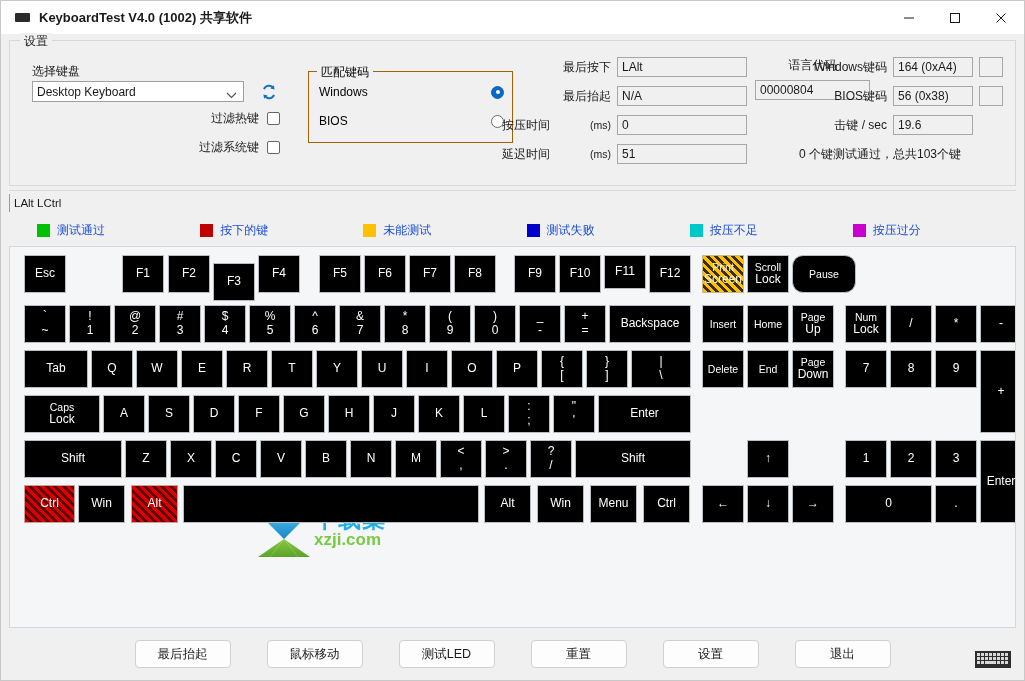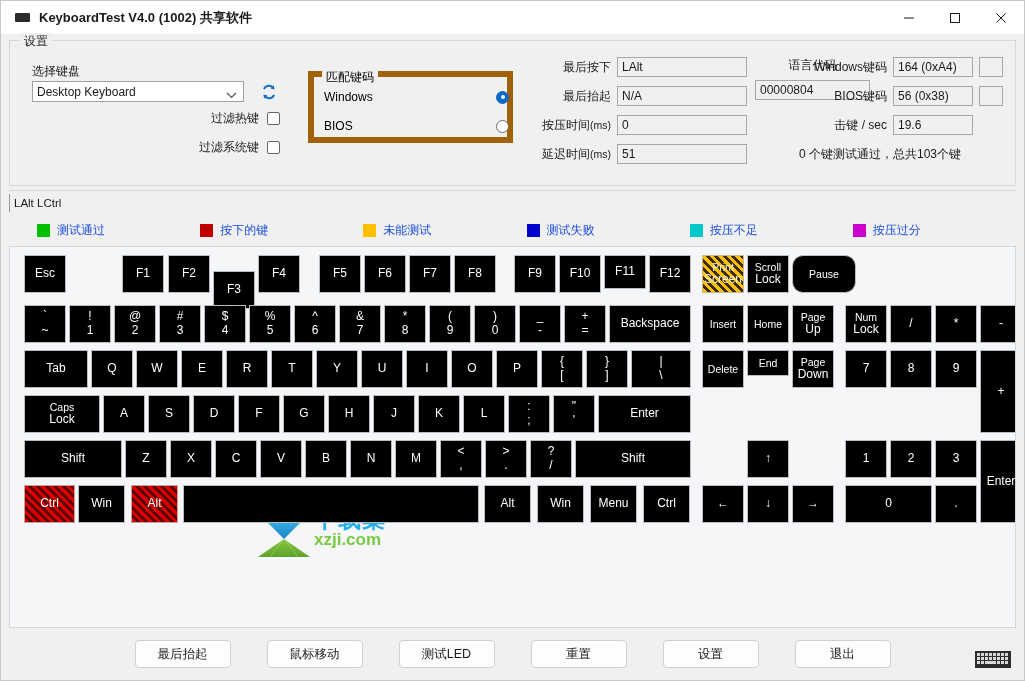--- a/index.html
+++ b/index.html
@@ -82,39 +82,39 @@
   }
   .chk-row.r1 { top:59px; }
   .chk-row.r2 { top:88px; }
   .checkbox {
     width:13px; height:13px; background:#fff; border:1px solid #666; border-radius:2px;
   }
 
   .col-match { width:205px; position:relative; }
   .subgroup {
     position:absolute; left:0; top:20px; width:205px; height:72px;
-    border:6px solid #a16207;
+    border:1px solid #a16207;
   }
   .subgroup .sg-title{
     position:absolute; top:-8px; left:8px; background:#f0f0f0; padding:0 4px; font-size:12px;
   }
   .radio-row { position:absolute; left:10px; width:185px; display:flex; align-items:center; }
   .radio-row .rl { flex:1; font-size:12px; }
   .radio-row.r1 { top:13px; }
   .radio-row.r2 { top:42px; }
   .radio { width:13px; height:13px; border-radius:50%; border:1px solid #6b6b6b; background:#fff; position:relative; }
   .radio.on { border-color:#0b68c9; background:#0b68c9; }
   .radio.on::after{ content:""; position:absolute; left:3.5px; top:3.5px; width:4px; height:4px; border-radius:50%; background:#fff; }
 
   .col-mid { width:240px; position:relative; }
   .col-right { flex:1; position:relative; }
 
   .field-row { position:absolute; display:flex; align-items:center; gap:6px; }
   .field-label { font-size:12px; color:#1a1a1a; text-align:right; white-space:nowrap; }
-  .field-label .sm { font-size:10.5px; }
+  .field-label .sm { font-size:10.5px;margin-left:40px; }
   .field-box {
     background:#f0f0f0; border:1px solid #a7a7a7; height:20px;
     display:flex; align-items:center; padding:0 4px; font-size:12px; color:#1a1a1a;
   }
   .field-box.w130 { width:130px; }
   .field-box.w80  { width:80px; }
   .field-box.w24  { width:24px; }
   .status-text { position:absolute; font-size:12px; color:#1a1a1a; white-space:nowrap; }
 
   
@@ -360,21 +360,21 @@
       </div>
     <div class="key" style="left: 14px; top: 8px; width: 42px; height: 38px;">
           <span class="k1">Esc</span>
         </div>
         <div class="key" style="left: 112px; top: 8px; width: 42px; height: 38px;">
           <span class="k1">F1</span>
         </div>
         <div class="key" style="left: 158px; top: 8px; width: 42px; height: 38px;">
           <span class="k1">F2</span>
         </div>
-        <div class="key" style="left: 203px; top: 24px; width: 42px; height: 38px;">
+        <div class="key" style="left: 203px; top: 16px; width: 42px; height: 38px;">
           <span class="k1">F3</span>
         </div>
         <div class="key" style="left: 248px; top: 8px; width: 42px; height: 38px;">
           <span class="k1">F4</span>
         </div>
         <div class="key" style="left: 309px; top: 8px; width: 42px; height: 38px;">
           <span class="k1">F5</span>
         </div>
         <div class="key" style="left: 354px; top: 8px; width: 42px; height: 38px;">
           <span class="k1">F6</span>
@@ -527,21 +527,21 @@
           <span class="k1">}</span>
           <span class="k2">]</span>
         </div>
         <div class="key" style="left: 621px; top: 103px; width: 60px; height: 38px;">
           <span class="k1">|</span>
           <span class="k2">\</span>
         </div>
         <div class="key small" style="left: 692px; top: 103px; width: 42px; height: 38px;">
           <span class="k1">Delete</span>
         </div>
-        <div class="key small" style="left: 737px; top: 103px; width: 42px; height: 26px;">
+        <div class="key small" style="left: 737px; top: 103px; width: 42px; height: 38px;">
           <span class="k1">End</span>
         </div>
         <div class="key small" style="left: 782px; top: 103px; width: 42px; height: 38px;">
           <span class="k1">Page</span>
           <span class="k2">Down</span>
         </div>
         <div class="key" style="left: 835px; top: 103px; width: 42px; height: 38px;">
           <span class="k1">7</span>
         </div>
         <div class="key" style="left: 880px; top: 103px; width: 42px; height: 38px;">

